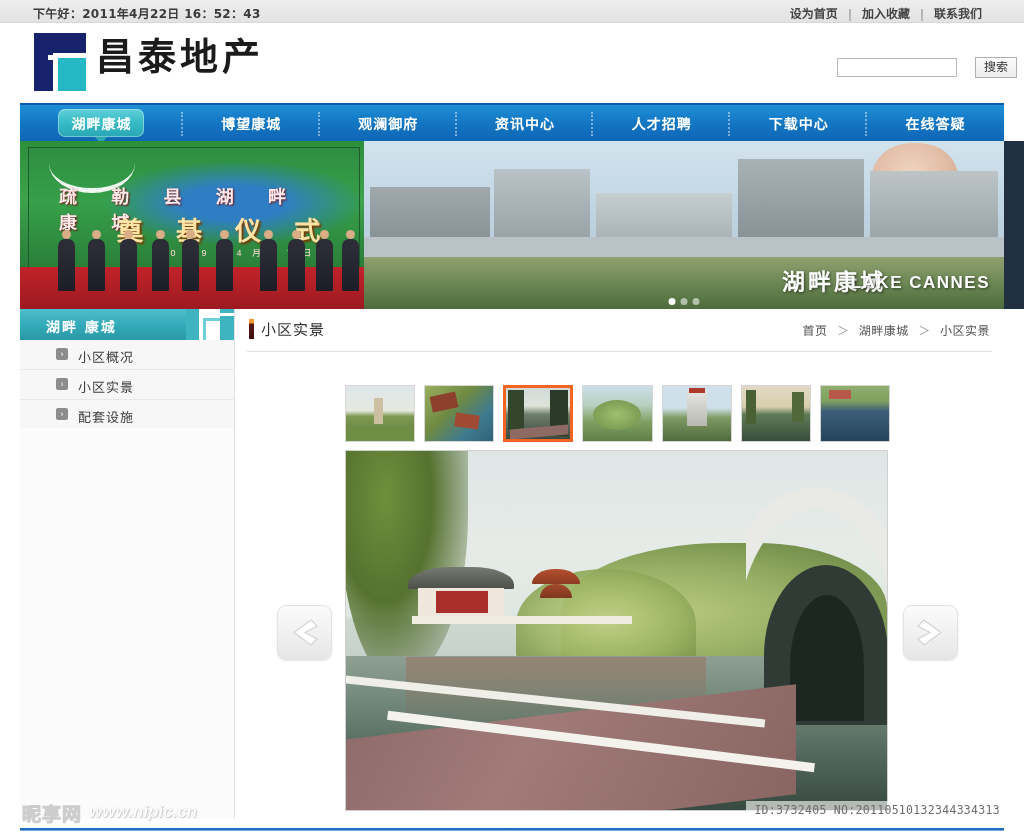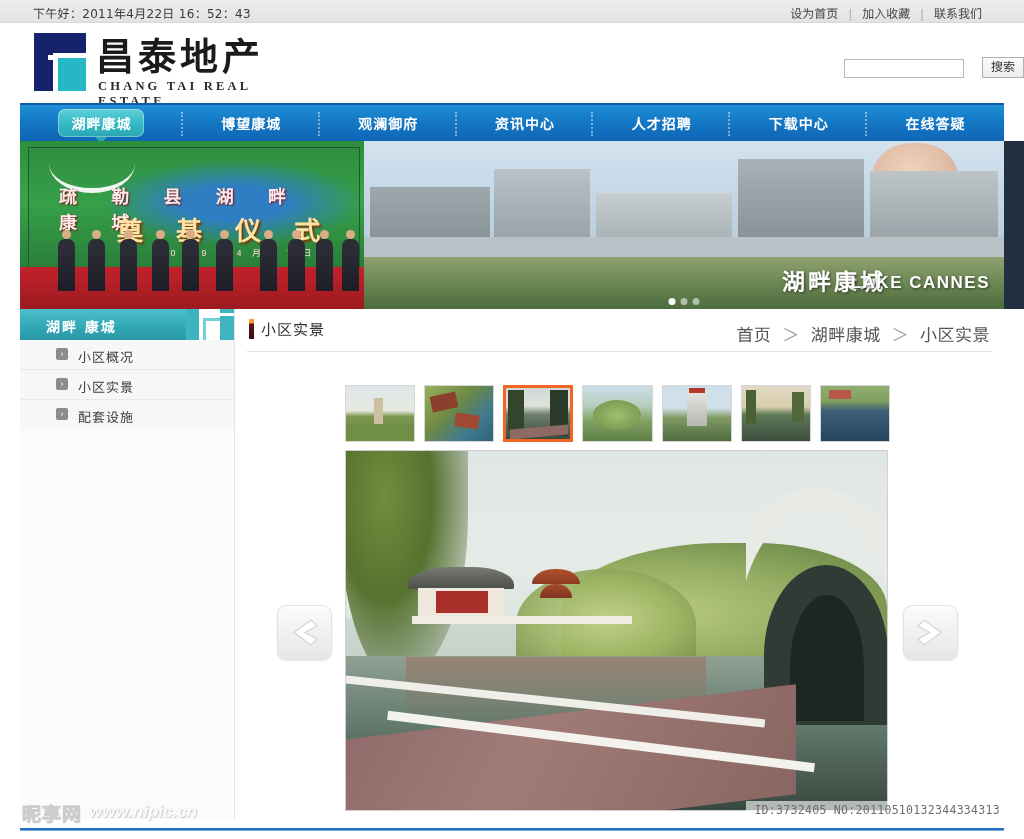--- a/index.html
+++ b/index.html
@@ -11,20 +11,21 @@
     font-size:12px;
     color:#333;
     overflow:hidden;
     position:relative;
   }
   
   .topbar{
     position:absolute;left:0;top:0;width:1024px;height:22px;
     background:linear-gradient(to bottom,#eeeeee 0%,#e8e8e8 55%,#e2e2e2 100%);
     border-bottom:1px solid #d8d8d8;
+    font-weight:bold;
   }
   .topbar .greet{
     position:absolute;left:33px;top:4px;
     font-size:12px;color:#3a3a3a;letter-spacing:.3px;
     font-family:"DejaVu Sans","Liberation Sans",sans-serif;
   }
   .topbar .links{
     position:absolute;right:42px;top:4px;
     font-size:12px;color:#444;
   }
@@ -61,22 +62,22 @@
     font-size:38px;line-height:44px;font-weight:bold;color:#1b1b1b;
     letter-spacing:4px;
     font-family:"DejaVu Sans","Liberation Sans",sans-serif;
   }
   .logo-en{
     position:absolute;left:64px;top:48px;
     font-size:12.5px;letter-spacing:3.2px;color:#2a2a2a;font-weight:bold;
     font-family:"Liberation Serif","DejaVu Serif",serif;
   }
   .searchbox{
-    position:absolute;right:30px;top:34px;
-    display:flex;align-items:flex-end;gap:18px;
+    position:absolute;right:37px;top:34px;
+    display:flex;align-items:center;gap:18px;
   }
   .searchbox input{
     width:112px;height:15px;border:1px solid #b9b9b9;background:#fff;
     font-size:12px;padding:1px 3px;outline:none;
   }
   .searchbox .btn{
     width:40px;height:19px;border:1px solid #b0b0b0;
     background:linear-gradient(to bottom,#fcfcfc,#ececec);
     font-size:12px;color:#333;text-align:center;line-height:19px;cursor:pointer;
   }
@@ -208,21 +209,21 @@
   }
   .side-fill{position:absolute;left:0;top:119px;width:214px;height:391px;background:#fbfbfb;}
 
   
   .content{position:absolute;left:215px;top:0;width:769px;height:510px;background:#fff;}
   .c-head{position:relative;height:42px;}
   .c-head .bar{position:absolute;left:14px;top:10px;width:5px;height:20px;
     background:linear-gradient(to bottom,#f29b2a 0%,#f29b2a 22%,#5b1616 23%,#3d0d0d 100%);}
   .c-head .title{position:absolute;left:26px;top:9px;font-size:15px;color:#333;font-weight:normal;letter-spacing:1px;
     font-family:"DejaVu Sans","Liberation Sans",sans-serif;}
-  .c-head .crumb{position:absolute;right:14px;top:12px;font-size:17px;color:#555;letter-spacing:.5px;
+  .c-head .crumb{position:absolute;right:14px;top:12px;font-size:12px;color:#555;letter-spacing:.5px;
     font-family:"DejaVu Sans","Liberation Sans",sans-serif;}
   .c-head .crumb .sp{color:#9b9b9b;padding:0 5px;}
   .c-rule{position:absolute;left:12px;top:42px;width:745px;height:1px;background:#e0e0e0;}
 
   
   .thumbs{position:absolute;left:110px;top:76px;width:545px;height:60px;display:flex;gap:9px;}
   .thumb{width:70px;height:55px;border:1px solid #d6d6d6;overflow:hidden;position:relative;cursor:pointer;}
   .thumb.sel{border:3px solid #f26522;width:66px;height:51px;}
   .thumb .sc{position:absolute;left:0;top:0;right:0;bottom:0;}
 
@@ -313,21 +314,20 @@
 
 <div class="logoband">
   <div class="logo">
     <div class="logo-mark">
       <div class="bigL"></div>
         <div class="notch"></div>
         <div class="teal"></div>
         <div class="dot"></div>
     </div>
     <div class="logo-cn">昌泰地产</div>
-    <div class="logo-en">CHANG TAI REAL ESTATE</div>
   </div>
   <div class="searchbox">
     <input type="text" placeholder="" style="">
     <div class="btn">搜索</div>
   </div>
 </div>
 
 <div class="nav">
   <div class="item active">
     <span class="lbl">湖畔康城</span>

